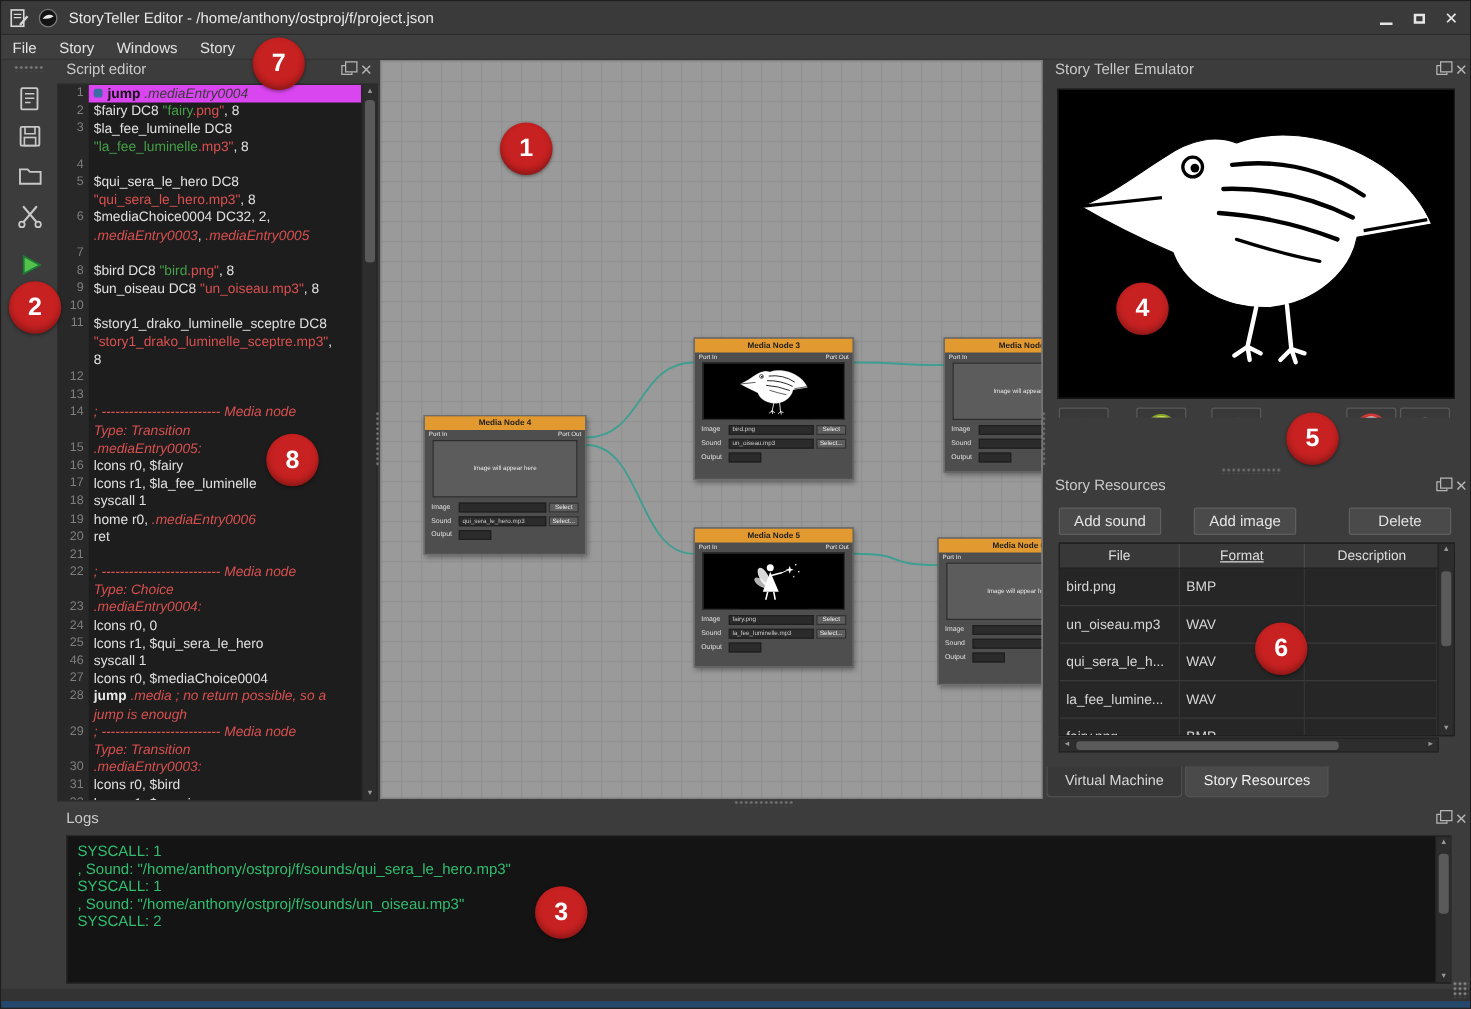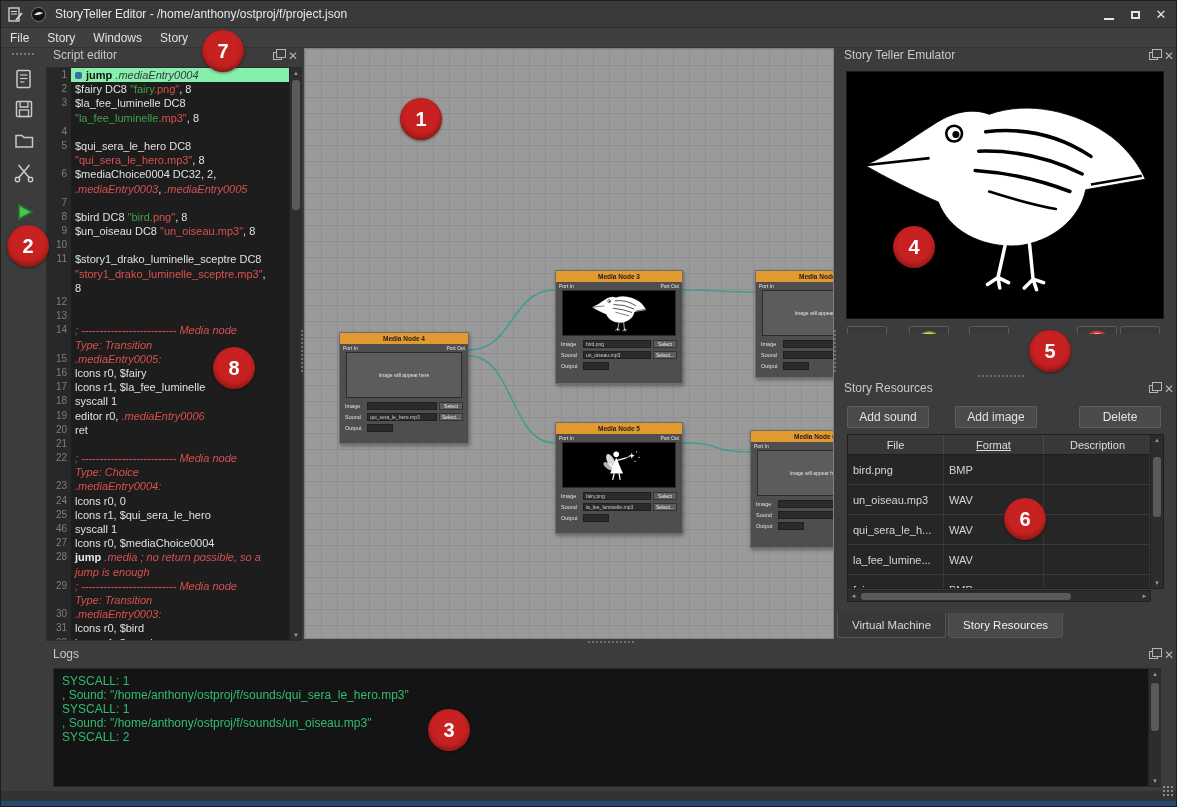--- a/index.html
+++ b/index.html
@@ -43,21 +43,21 @@
   
   .dock-script { left:45px; top:47px; width:256px; height:593px; }
   .editor { position:absolute; left:0; top:19px; right:0; bottom:0; background:#1d1d1d;
             overflow:hidden; border:1px solid #2c2c2c; }
   .gutter-bg { position:absolute; left:0; top:0; bottom:0; width:24px; background:#282828; }
   .codelines { position:relative; }
   .crow { display:flex; height:14.2px; line-height:14.2px; font-size:11px; white-space:pre; }
   .crow .ln { width:24px; flex:0 0 24px; text-align:right; padding-right:4px; color:#7f7f7f;
               font-size:10px; }
   .crow .ctext { flex:1; padding-left:4px; overflow:hidden; }
-  .crow.hl .ctext { background:#86efac; }
+  .crow.hl .ctext { background:#d946ef; }
   .crow.hl .ctext::before { content:""; display:inline-block; width:7px; height:7px; background:#3a6ea5;
                             border-radius:2px; margin-right:4px; }
   .s-pl  { color:#e0e0e0; }
   .s-str { color:var(--string_green); }
   .s-red { color:var(--code_red); }
   .s-redi{ color:var(--code_red); font-style:italic; }
   .s-bold{ color:#e8e8e8; font-weight:700; }
   .s-hlkw{ color:#101010; font-weight:700; }
   .s-hllbl{ color:#3a3a3a; font-style:italic; }
 
@@ -252,21 +252,21 @@
           <div class="crow"><span class="ln"></span><span class="ctext"><span class="s-red">"story1_drako_luminelle_sceptre.mp3"</span><span class="s-pl">,</span></span></div>
           <div class="crow"><span class="ln"></span><span class="ctext"><span class="s-pl">8</span></span></div>
           <div class="crow"><span class="ln">12</span><span class="ctext"></span></div>
           <div class="crow"><span class="ln">13</span><span class="ctext"></span></div>
           <div class="crow"><span class="ln">14</span><span class="ctext"><span class="s-redi">; -------------------------- Media node</span></span></div>
           <div class="crow"><span class="ln"></span><span class="ctext"><span class="s-redi">Type: Transition</span></span></div>
           <div class="crow"><span class="ln">15</span><span class="ctext"><span class="s-redi">.mediaEntry0005:</span></span></div>
           <div class="crow"><span class="ln">16</span><span class="ctext"><span class="s-pl">lcons r0, $fairy</span></span></div>
           <div class="crow"><span class="ln">17</span><span class="ctext"><span class="s-pl">lcons r1, $la_fee_luminelle</span></span></div>
           <div class="crow"><span class="ln">18</span><span class="ctext"><span class="s-pl">syscall 1</span></span></div>
-          <div class="crow"><span class="ln">19</span><span class="ctext"><span class="s-pl">editor r0, </span><span class="s-redi">.mediaEntry0006</span></span></div>
+          <div class="crow"><span class="ln">19</span><span class="ctext"><span class="s-pl">home r0, </span><span class="s-redi">.mediaEntry0006</span></span></div>
           <div class="crow"><span class="ln">20</span><span class="ctext"><span class="s-pl">ret</span></span></div>
           <div class="crow"><span class="ln">21</span><span class="ctext"></span></div>
           <div class="crow"><span class="ln">22</span><span class="ctext"><span class="s-redi">; -------------------------- Media node</span></span></div>
           <div class="crow"><span class="ln"></span><span class="ctext"><span class="s-redi">Type: Choice</span></span></div>
           <div class="crow"><span class="ln">23</span><span class="ctext"><span class="s-redi">.mediaEntry0004:</span></span></div>
           <div class="crow"><span class="ln">24</span><span class="ctext"><span class="s-pl">lcons r0, 0</span></span></div>
           <div class="crow"><span class="ln">25</span><span class="ctext"><span class="s-pl">lcons r1, $qui_sera_le_hero</span></span></div>
           <div class="crow"><span class="ln">46</span><span class="ctext"><span class="s-pl">syscall 1</span></span></div>
           <div class="crow"><span class="ln">27</span><span class="ctext"><span class="s-pl">lcons r0, $mediaChoice0004</span></span></div>
           <div class="crow"><span class="ln">28</span><span class="ctext"><span class="s-bold">jump</span><span class="s-pl"> </span><span class="s-redi">.media</span><span class="s-redi"> ; no return possible, so a</span></span></div>

